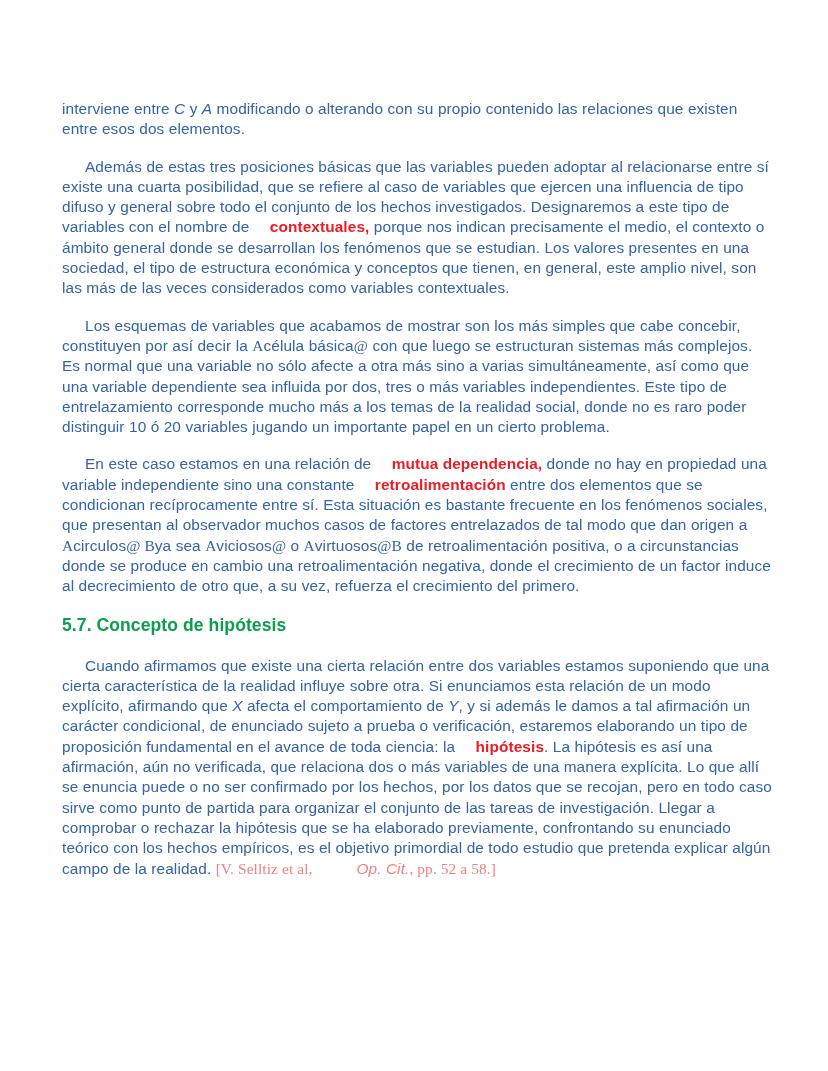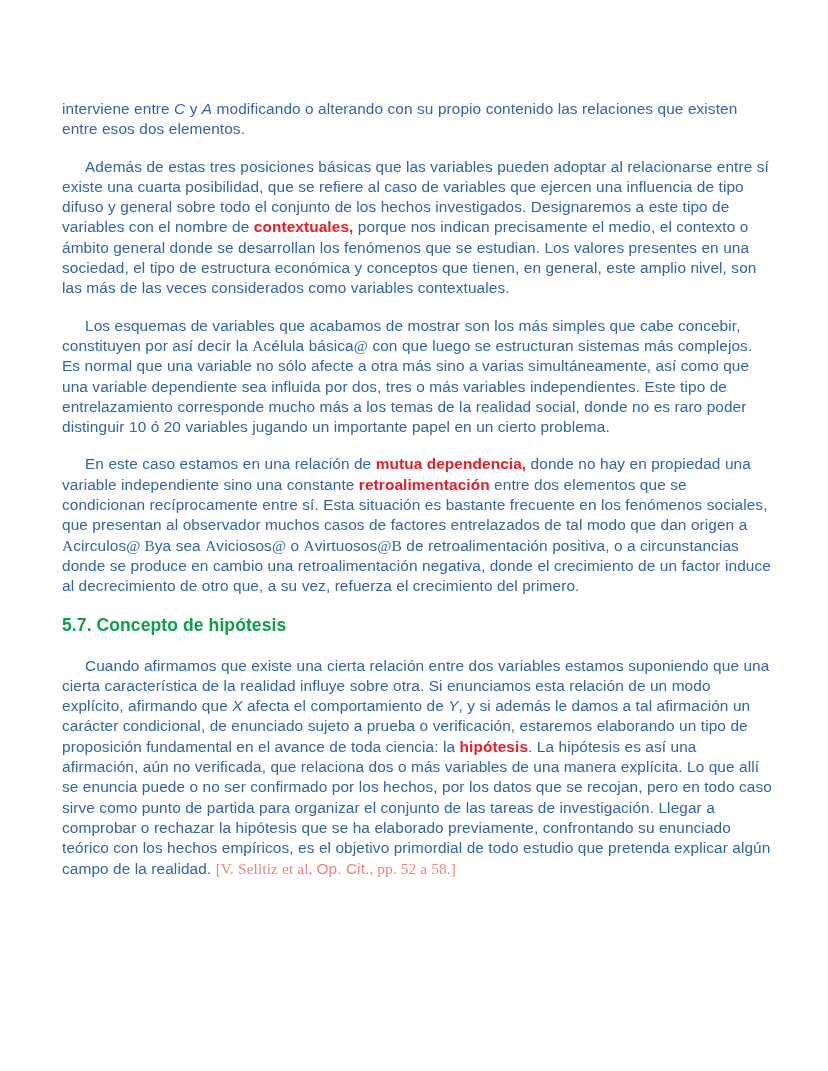--- a/index.html
+++ b/index.html
@@ -38,30 +38,33 @@
     font-weight: 700;
     margin: 12px 0 20px 0;
     color: var(--heading-color, #0aa04a);
     letter-spacing: 0.1px;
   }
   .run-normal { }
   .run-italic { font-style: italic; }
   .run-emphasis {
     color: var(--emphasis-color, #ed1b23);
     font-weight: 700;
+    margin-left: 16px;
   }
   .run-symbol {
     font-family: "Liberation Serif", serif;
   }
   .run-citation {
     color: var(--citation-color, #f08080);
     font-family: Liberation Serif, serif;
   }
   .run-citation-italic {
     color: var(--citation-color, #f08080);
+    font-style: italic;
+    margin-left: 40px;
   }
 </style>
 </head>
 <body>
 
 <div class="page">
   <div class="content" id="doc-content">
       <p class="para"><span class="run run-normal">interviene entre </span><span class="run run-italic">C</span><span class="run run-normal"> y </span><span class="run run-italic">A</span><span class="run run-normal"> modificando o alterando con su propio contenido las relaciones que existen entre esos dos elementos.</span></p>
       <p class="para indent"><span class="run run-normal">Además de estas tres posiciones básicas que las variables pueden adoptar al relacionarse entre sí existe una cuarta posibilidad, que se refiere al caso de variables que ejercen una influencia de tipo difuso y general sobre todo el conjunto de los hechos investigados. Designaremos a este tipo de variables con el nombre de </span><span class="run run-emphasis">contextuales,</span><span class="run run-normal"> porque nos indican precisamente el medio, el contexto o ámbito general donde se desarrollan los fenómenos que se estudian. Los valores presentes en una sociedad, el tipo de estructura económica y conceptos que tienen, en general, este amplio nivel, son las más de las veces considerados como variables contextuales.</span></p>
       <p class="para indent"><span class="run run-normal">Los esquemas de variables que acabamos de mostrar son los más simples que cabe concebir, constituyen por así decir la </span><span class="run run-symbol">A</span><span class="run run-normal">célula básica</span><span class="run run-symbol">@</span><span class="run run-normal"> con que luego se estructuran sistemas más complejos. Es normal que una variable no sólo afecte a otra más sino a varias simultáneamente, así como que una variable dependiente sea influida por dos, tres o más variables independientes. Este tipo de entrelazamiento corresponde mucho más a los temas de la realidad social, donde no es raro poder distinguir 10 ó 20 variables jugando un importante papel en un cierto problema.</span></p>

